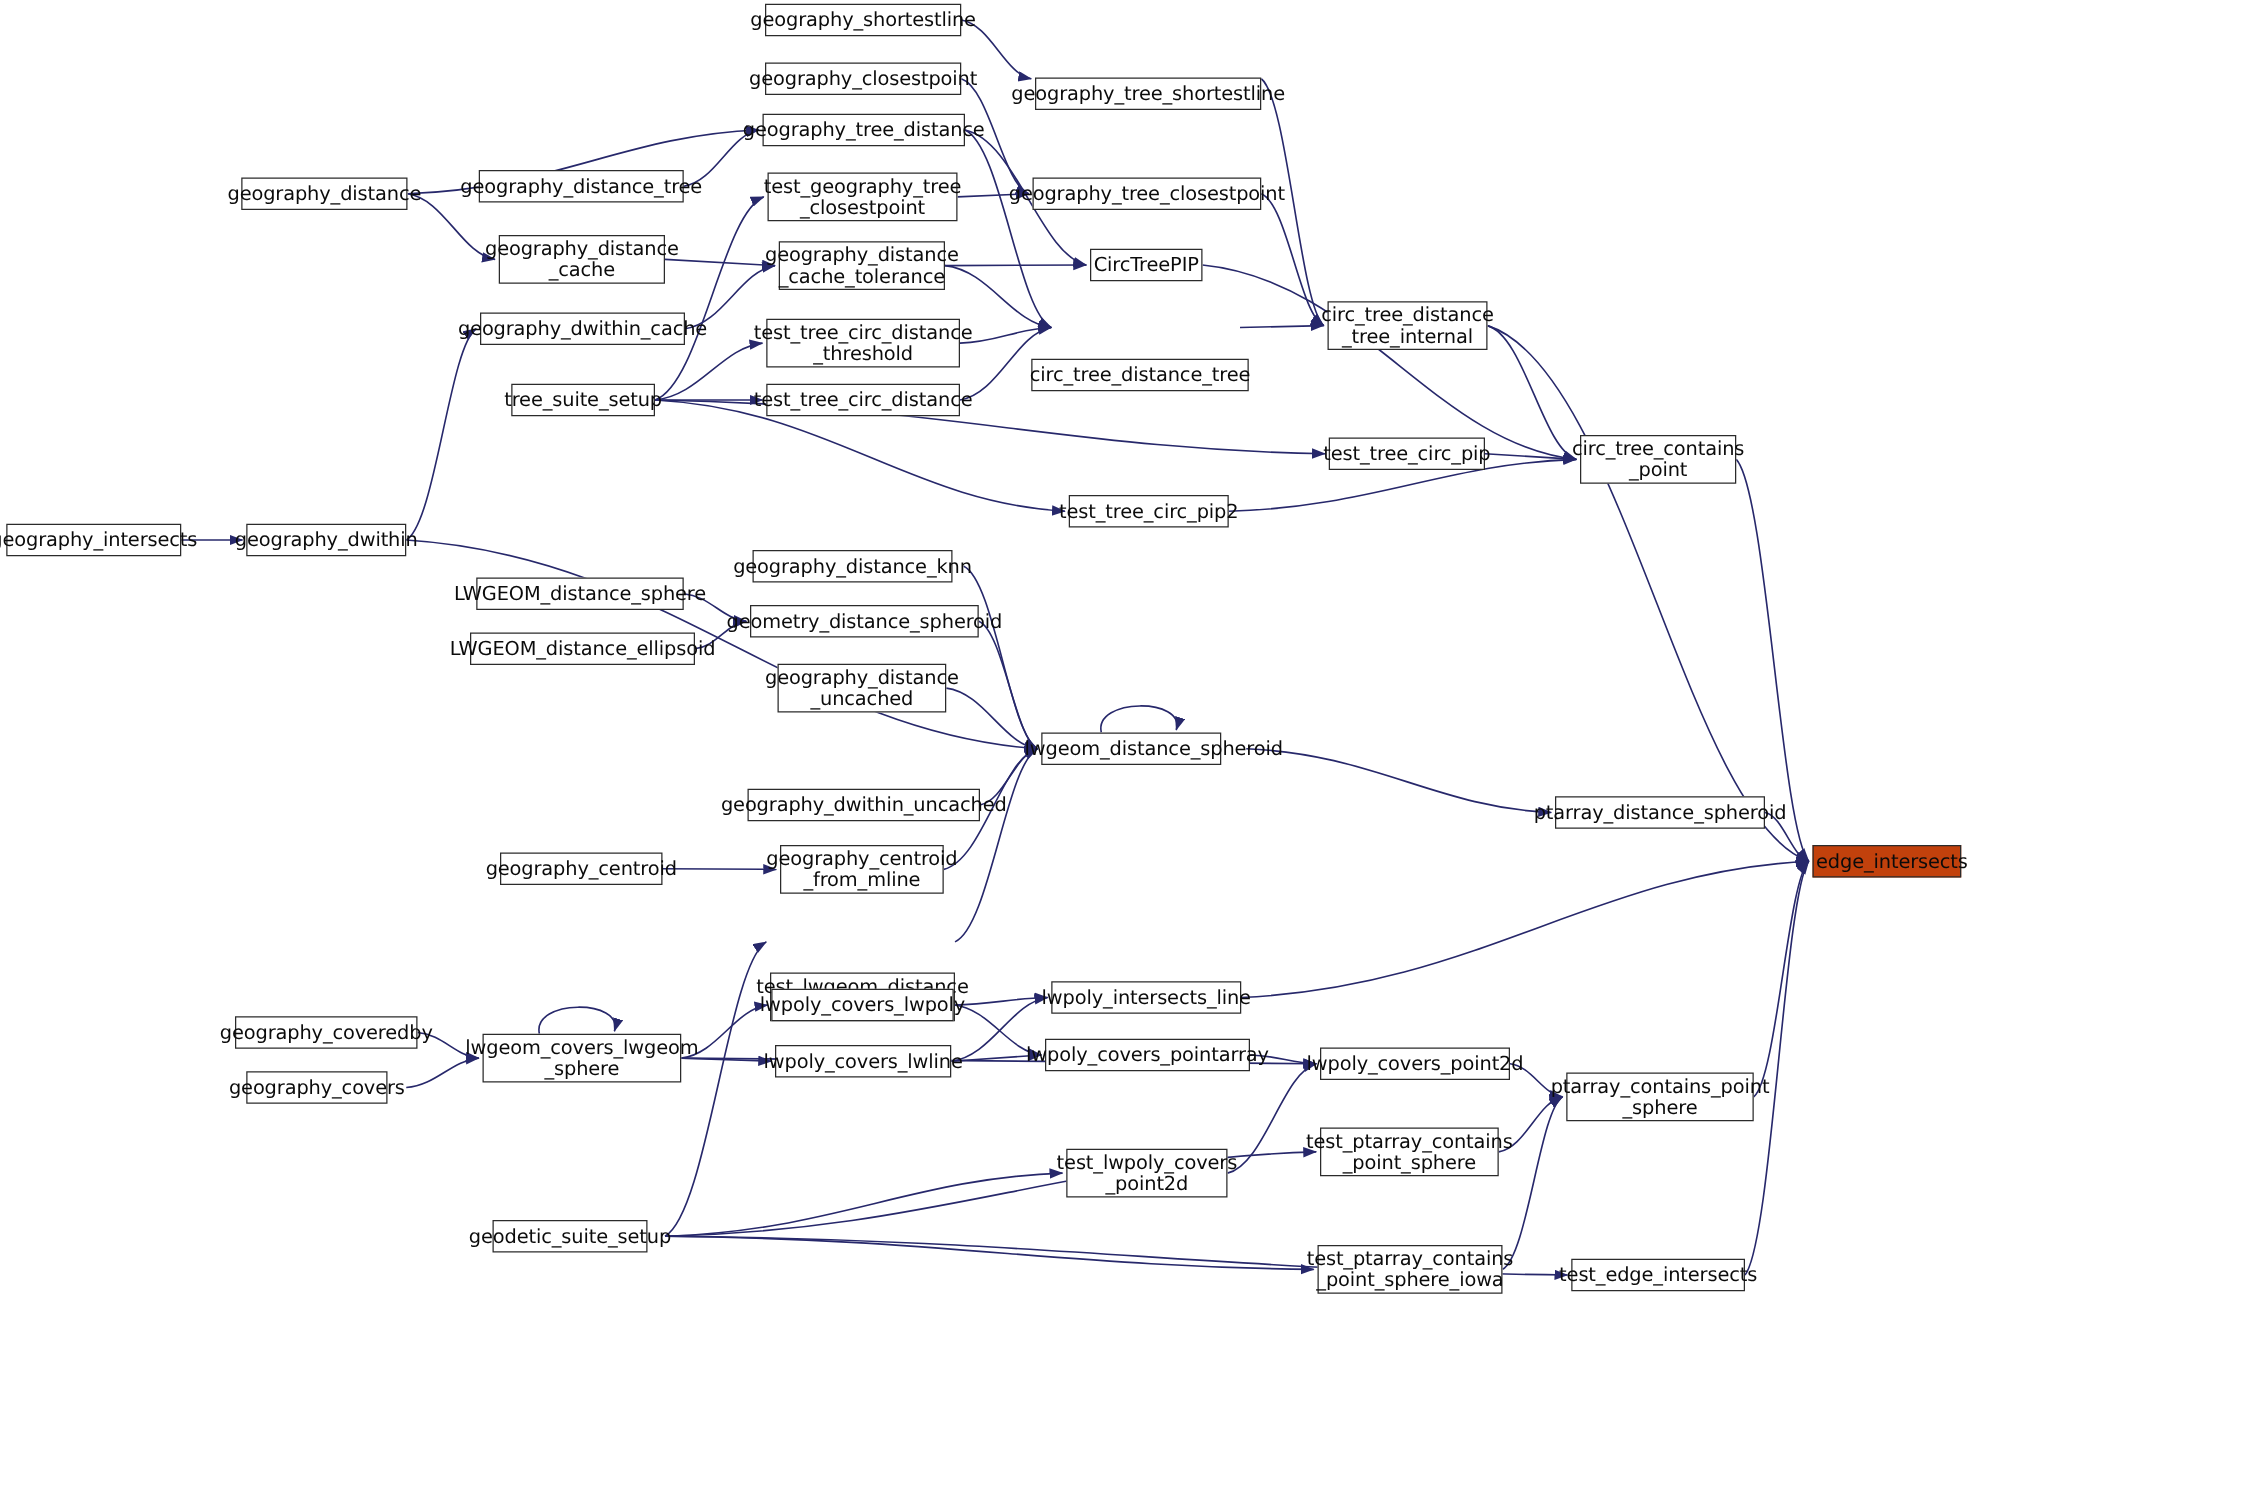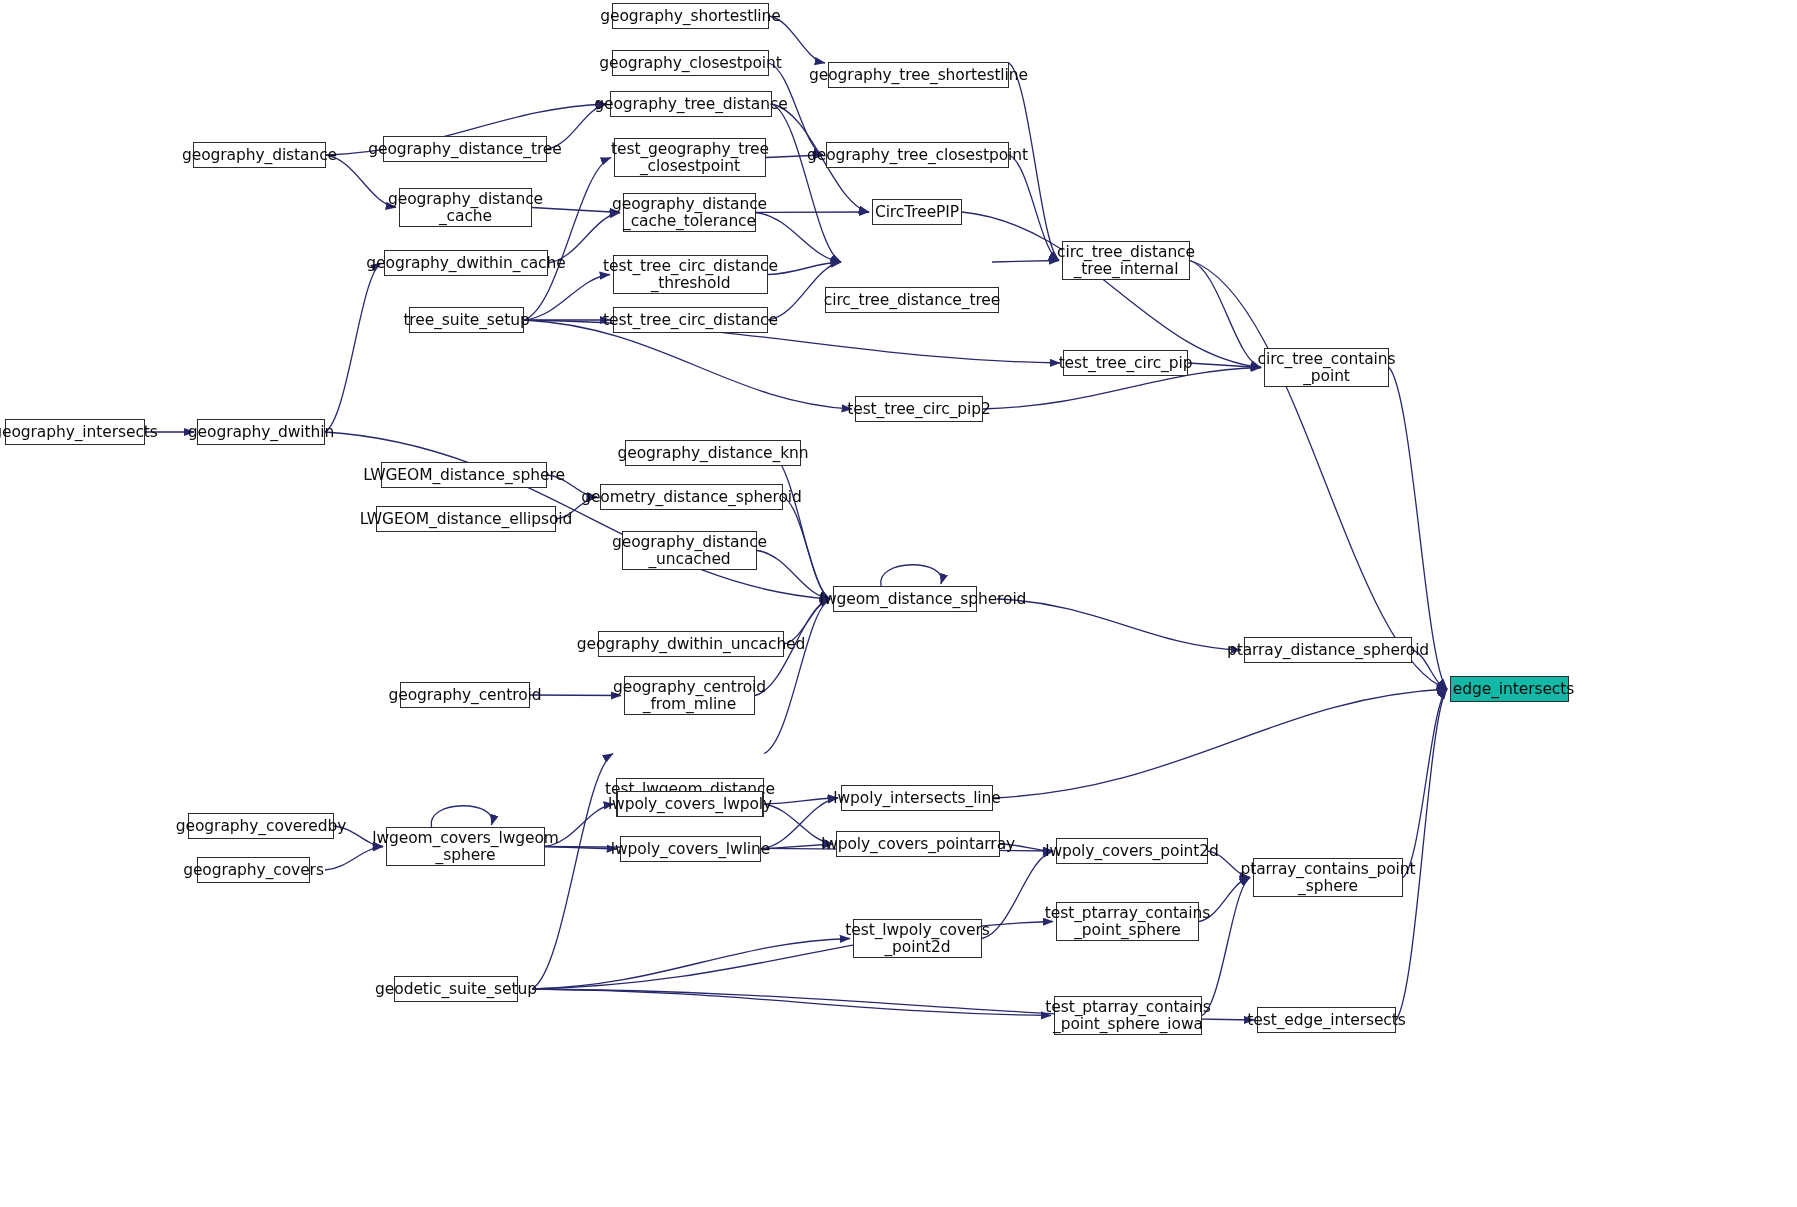--- a/index.html
+++ b/index.html
@@ -21,21 +21,21 @@
     display:flex;
     align-items:center;
     justify-content:center;
     text-align:center;
     font-size:15.5px;
     line-height:17px;
     letter-spacing:-0.1px;
     white-space:pre;
     padding:0 4px;
   }
-  .node.highlight{background:#14b8a6;border-color:#2b2b2b;padding-left:12px;}
+  .node.highlight{background:#c2410c;border-color:#2b2b2b;padding-left:12px;}
   .node.thick{border-width:1.6px;}
 </style>
 </head>
 <body>
 
 <div id="canvas">
   <svg id="edges">
     <defs>
       <marker id="arrow" markerWidth="9" markerHeight="9" refX="8" refY="3.2" orient="auto" markerUnits="strokeWidth">
         <path d="M0,0 L8.5,3.2 L0,6.4 z" fill="#27286b"></path>
@@ -132,21 +132,21 @@
       <div class="node thick" style="left: 1062px; top: 241px; width: 128px; height: 39px;">circ_tree_distance
 _tree_internal</div>
       <div class="node thick" style="left: 409px; top: 307px; width: 115px; height: 26px;">tree_suite_setup</div>
       <div class="node thick" style="left: 613px; top: 307px; width: 155px; height: 26px;">test_tree_circ_distance</div>
       <div class="node thick" style="left: 1063px; top: 350px; width: 125px; height: 26px;">test_tree_circ_pip</div>
       <div class="node thick" style="left: 1264px; top: 348px; width: 125px; height: 39px;">circ_tree_contains
 _point</div>
       <div class="node thick" style="left: 855px; top: 396px; width: 128px; height: 26px;">test_tree_circ_pip2</div>
       <div class="node thick" style="left: 5px; top: 419px; width: 140px; height: 26px;">geography_intersects</div>
       <div class="node thick" style="left: 197px; top: 419px; width: 128px; height: 26px;">geography_dwithin</div>
-      <div class="node thick" style="left: 625px; top: 440px; width: 176px; height: 26px;">geography_distance_knn</div>
+      <div class="node thick" style="left: 602px; top: 440px; width: 160px; height: 26px;">geography_distance_knn</div>
       <div class="node thick" style="left: 381px; top: 462px; width: 166px; height: 26px;">LWGEOM_distance_sphere</div>
       <div class="node thick" style="left: 600px; top: 484px; width: 183px; height: 26px;">geometry_distance_spheroid</div>
       <div class="node thick" style="left: 376px; top: 506px; width: 180px; height: 26px;">LWGEOM_distance_ellipsoid</div>
       <div class="node thick" style="left: 622px; top: 531px; width: 135px; height: 39px;">geography_distance
 _uncached</div>
       <div class="node thick" style="left: 833px; top: 586px; width: 144px; height: 26px; padding-left: 40px;">lwgeom_distance_spheroid</div>
       <div class="node thick" style="left: 598px; top: 631px; width: 186px; height: 26px;">geography_dwithin_uncached</div>
       <div class="node thick" style="left: 1244px; top: 637px; width: 168px; height: 26px;">ptarray_distance_spheroid</div>
       <div class="node thick" style="left: 400px; top: 682px; width: 130px; height: 26px;">geography_centroid</div>
       <div class="node thick" style="left: 624px; top: 676px; width: 131px; height: 39px;">geography_centroid

